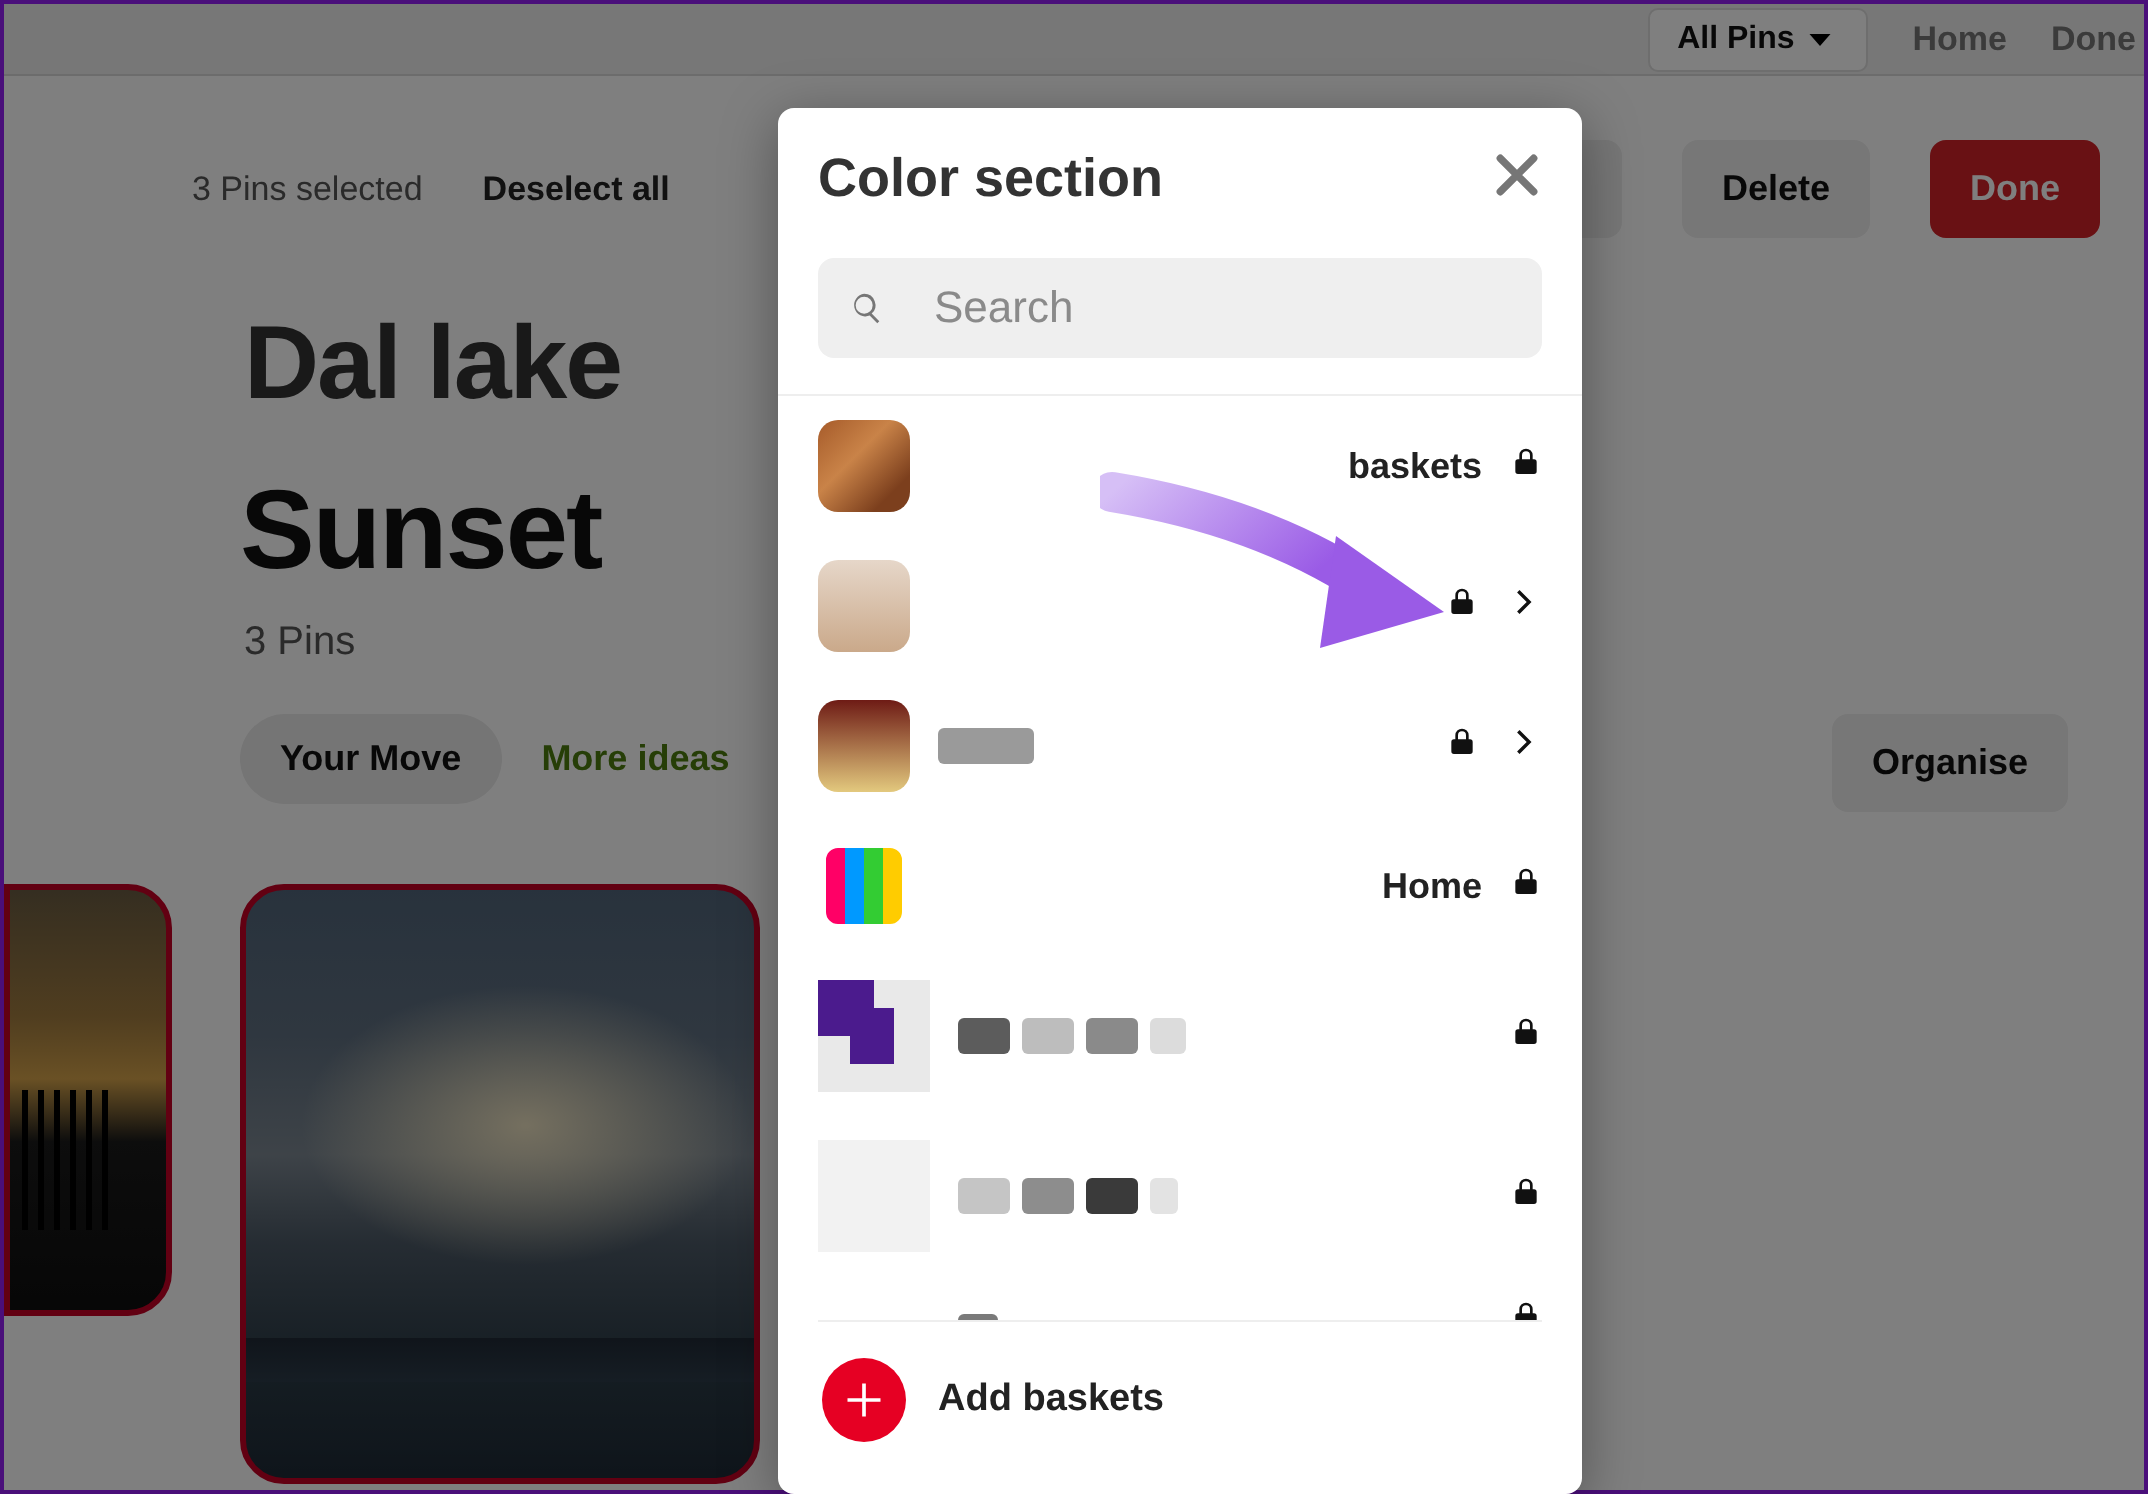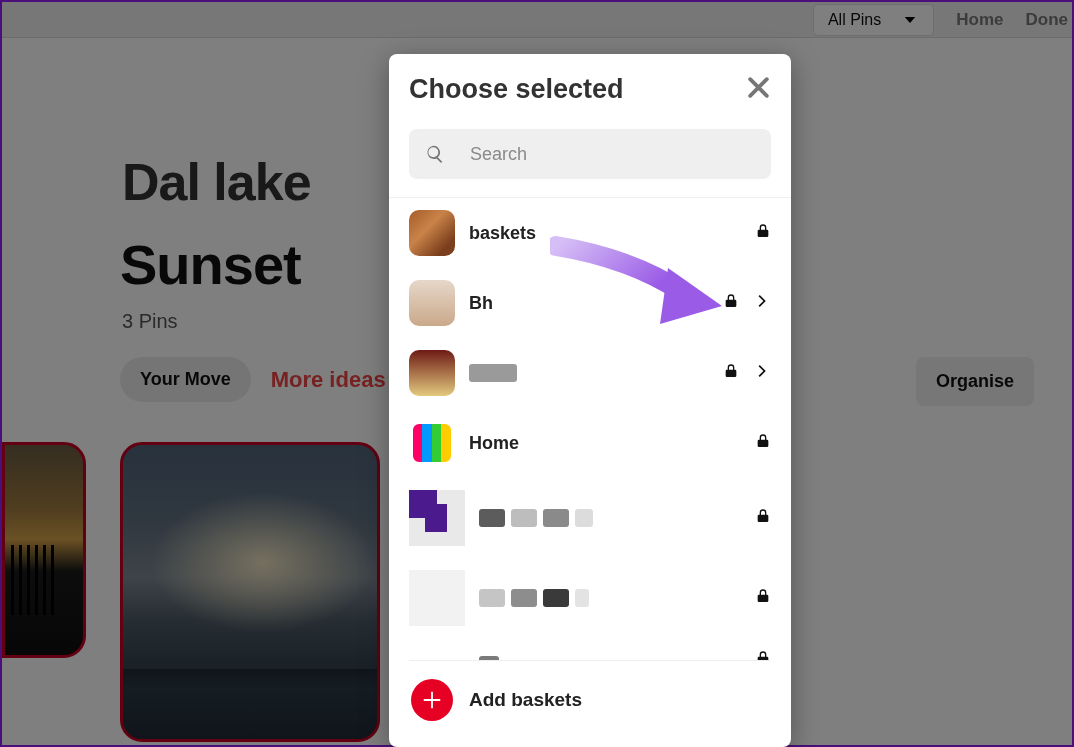--- a/index.html
+++ b/index.html
@@ -1,54 +1,54 @@
 <!DOCTYPE html>
 <html><head>
 <meta charset="utf-8">
 <style>
 * { margin:0; padding:0; box-sizing:border-box; font-family:-apple-system,BlinkMacSystemFont,"Segoe UI",Helvetica,Arial,sans-serif; }
 html,body { width:1074px; height:747px; overflow:hidden; }
 .viewport { position:relative; width:1074px; height:747px; border:2px solid #4a0f7a; background:#fff; }
 .topbar { position:absolute; top:0; left:0; right:0; height:36px; background:#efefef; border-bottom:1px solid #d9d9d9; }
 .topbar-ctrls { position:absolute; right:4px; top:0; display:flex; gap:22px; align-items:center; height:36px; }
-.all-pins { display:flex; align-items:center; gap:20px; background:#fff; border:1px solid #dcdcdc; border-radius:5px; padding:6px 14px; font-weight:400; font-size:16px; color:#111; }
+.all-pins { display:flex; align-items:center; gap:4px; background:#fff; border:1px solid #dcdcdc; border-radius:5px; padding:6px 14px; font-weight:700; font-size:16px; color:#111; }
 .all-pins svg { width:18px; height:18px; }
 .nav-link { font-weight:700; color:#777; font-size:17px; }
 .action-row { position:absolute; top:68px; left:0; right:0; display:flex; align-items:center; padding:0 22px; gap:30px; }
 .sel-label { color:#555; font-size:17px; margin-left:72px; }
 .deselect { font-weight:700; color:#222; font-size:17px; }
 .spacer { flex:1; }
 .grey-btn { background:#eee; border-radius:8px; padding:14px 20px; font-weight:700; font-size:18px; color:#111; }
 .done-btn { background:#d32328; color:#fff; border-radius:8px; padding:14px 20px; font-weight:700; font-size:18px; }
 .title1 { position:absolute; top:150px; left:120px; font-size:52px; font-weight:700; color:#333; letter-spacing:-1px; }
 .title2 { position:absolute; top:230px; left:118px; font-size:56px; font-weight:800; color:#111; letter-spacing:-1px; }
 .subcount { position:absolute; top:308px; left:120px; font-size:20px; color:#555; }
 .tabs-row { position:absolute; top:355px; left:118px; display:flex; align-items:center; gap:20px; }
 .pill { background:#eaeaea; border-radius:24px; padding:12px 20px; font-weight:700; font-size:18px; color:#111; }
-.tab-link { font-weight:700; font-size:22px; color:#ef4444; }
+.tab-link { font-weight:700; font-size:18px; color:#4d7c0f; }
 .organise { position:absolute; top:355px; right:38px; background:#eee; border-radius:8px; padding:14px 20px; font-weight:700; font-size:18px; color:#111; }
 .pins-area { position:absolute; top:440px; left:0; bottom:0; display:flex; gap:34px; }
 .pin { border:3px solid #c40024; border-radius:22px; overflow:hidden; }
 .pin.a { width:84px; height:216px; border-top-left-radius:0; border-bottom-left-radius:0; background:linear-gradient(180deg,#6a5c42 0%,#a07b3f 30%,#d4a24a 45%,#1a1a1a 60%,#0e0e0e 100%); position:relative; }
 .pin.a::after { content:""; position:absolute; left:6px; top:100px; width:46px; height:70px; background:repeating-linear-gradient(90deg,#000 0 3px,transparent 3px 8px); }
 .pin.b { width:260px; height:300px; background:
   radial-gradient(ellipse 160px 100px at 55% 40%, rgba(255,240,200,0.85), rgba(255,240,200,0) 70%),
   linear-gradient(180deg,#51657a 0%,#5f6f80 25%,#7c8791 45%,#4c5966 60%,#2c3c47 80%,#1e2a36 100%);
   position:relative; }
 .pin.b::before { content:""; position:absolute; left:0; right:0; bottom:48px; height:22px; background:linear-gradient(180deg,#202a36,#2c3b49); }
 .dim-overlay { position:absolute; inset:0; background:rgba(0,0,0,0.5); }
 .modal { position:absolute; top:52px; left:387px; width:402px; height:693px; background:#fff; border-radius:8px; box-shadow:0 6px 28px rgba(0,0,0,0.35); display:flex; flex-direction:column; padding:20px; }
 .modal-head { display:flex; align-items:center; justify-content:space-between; }
 .modal-title { font-size:27px; font-weight:700; color:#333; }
 .close-x svg { width:25px; height:25px; fill:#767676; }
 .searchbox { margin-top:24px; background:#efefef; border-radius:8px; height:50px; display:flex; align-items:center; padding:0 16px; gap:14px; color:#767676; }
 .searchbox svg { width:20px; height:20px; fill:#767676; }
-.searchbox input { border:none; background:transparent; outline:none; font-size:18px; color:#1d4ed8; flex:1;margin-left:11px; }
+.searchbox input { border:none; background:transparent; outline:none; font-size:22px; color:#1d4ed8; flex:1;margin-left:11px; }
 .searchbox input::placeholder { color:#8a8a8a; font-weight:500; }
-.list-frame { position:relative; margin:18px -20px 0; flex:1; border-top:1px solid #eee; }
+.list-frame { position:relative; margin:18px -20px 0; flex:1; border-top:1px solid #eee;text-align:right; }
 .list-scroll { position:absolute; inset:0; overflow-y:scroll; padding:0 20px; }
 .list-scroll::-webkit-scrollbar { width:18px; }
 .list-scroll::-webkit-scrollbar-track { background:#f1f1f1; }
 .list-scroll::-webkit-scrollbar-thumb { background:#c7c7c7; }
 .list-scroll::-webkit-scrollbar-button:single-button { height:12px; background:#f1f1f1; }
 .section-item { display:flex; align-items:center; gap:14px; padding:12px 0; }
 .thumb { width:46px; height:46px; border-radius:10px; flex-shrink:0; }
 .thumb.t0 { background:linear-gradient(135deg,#a65b2a,#c98348 40%,#7c3f1d 80%); }
 .thumb.t1 { background:linear-gradient(180deg,#e6d7c9,#caa98a); }
 .thumb.t2 { background:linear-gradient(180deg,#6e1b15,#e3c97e); }
@@ -83,41 +83,49 @@
         <span>All Pins</span>
         <svg viewBox="0 0 24 24">
             <path d="M5 8l7 8 7-8z"></path>
           </svg>
       </div>
       <span class="nav-link">Home</span>
       <span class="nav-link">Done</span>
     </div>
   </div>
 
+  <div class="action-row">
+    <span class="sel-label">3 Pins selected</span>
+    <span class="deselect">Deselect all</span>
+    <span class="spacer"></span>
+    <span class="grey-btn">Move</span>
+    <span class="grey-btn">Delete</span>
+    <span class="done-btn">Done</span>
+  </div>
 
   <div class="title1">Dal lake</div>
   <div class="title2">Sunset</div>
   <div class="subcount">3 Pins</div>
 
   <div class="tabs-row">
     <span class="pill">Your Move</span>
     <span class="tab-link">More ideas</span>
   </div>
   <span class="organise">Organise</span>
 
   <div class="pins-area">
     <div class="pin a"></div>
     <div class="pin b"></div>
   </div>
 
   <div class="dim-overlay"></div>
 
   <div class="modal">
     <div class="modal-head">
-      <div class="modal-title">Choose selected</div>
+      <div class="modal-title">Color section</div>
       <span class="close-x">
         <svg viewBox="0 0 24 24">
             <path d="M18.3 5.71L12 12l6.3 6.29-1.41 1.42L10.59 13.4 4.3 19.7 2.88 18.3 9.17 12 2.88 5.71 4.3 4.29l6.29 6.3 6.3-6.3z" transform="translate(1 0)"></path>
             <path d="M4 4l16 16M20 4L4 20" stroke="#767676" stroke-width="3.6" stroke-linecap="round" fill="none"></path>
           </svg>
       </span>
     </div>
 
     <div class="searchbox">
       <svg viewBox="0 0 24 24">

